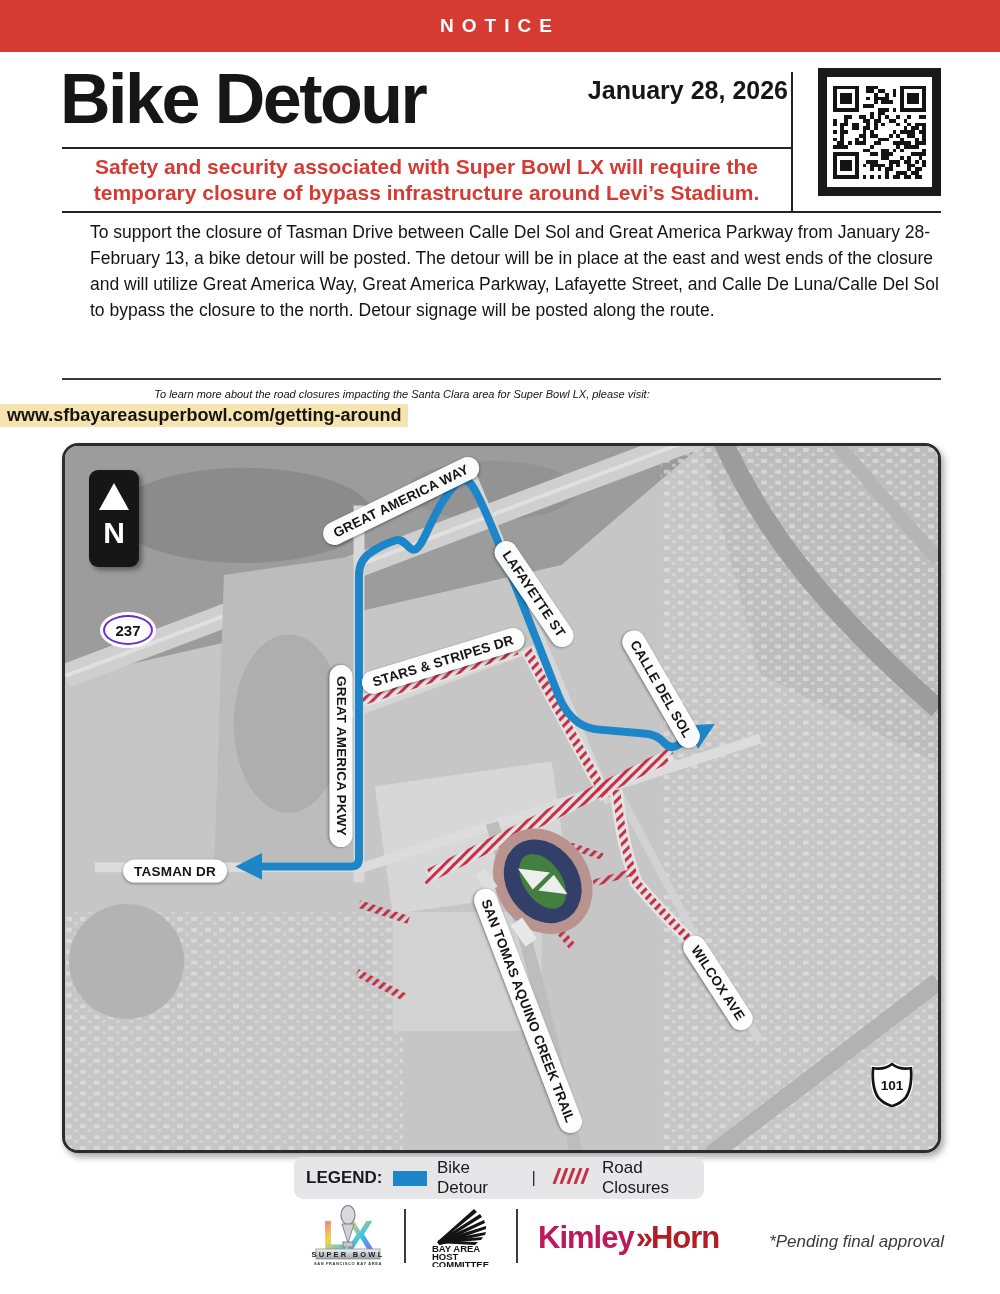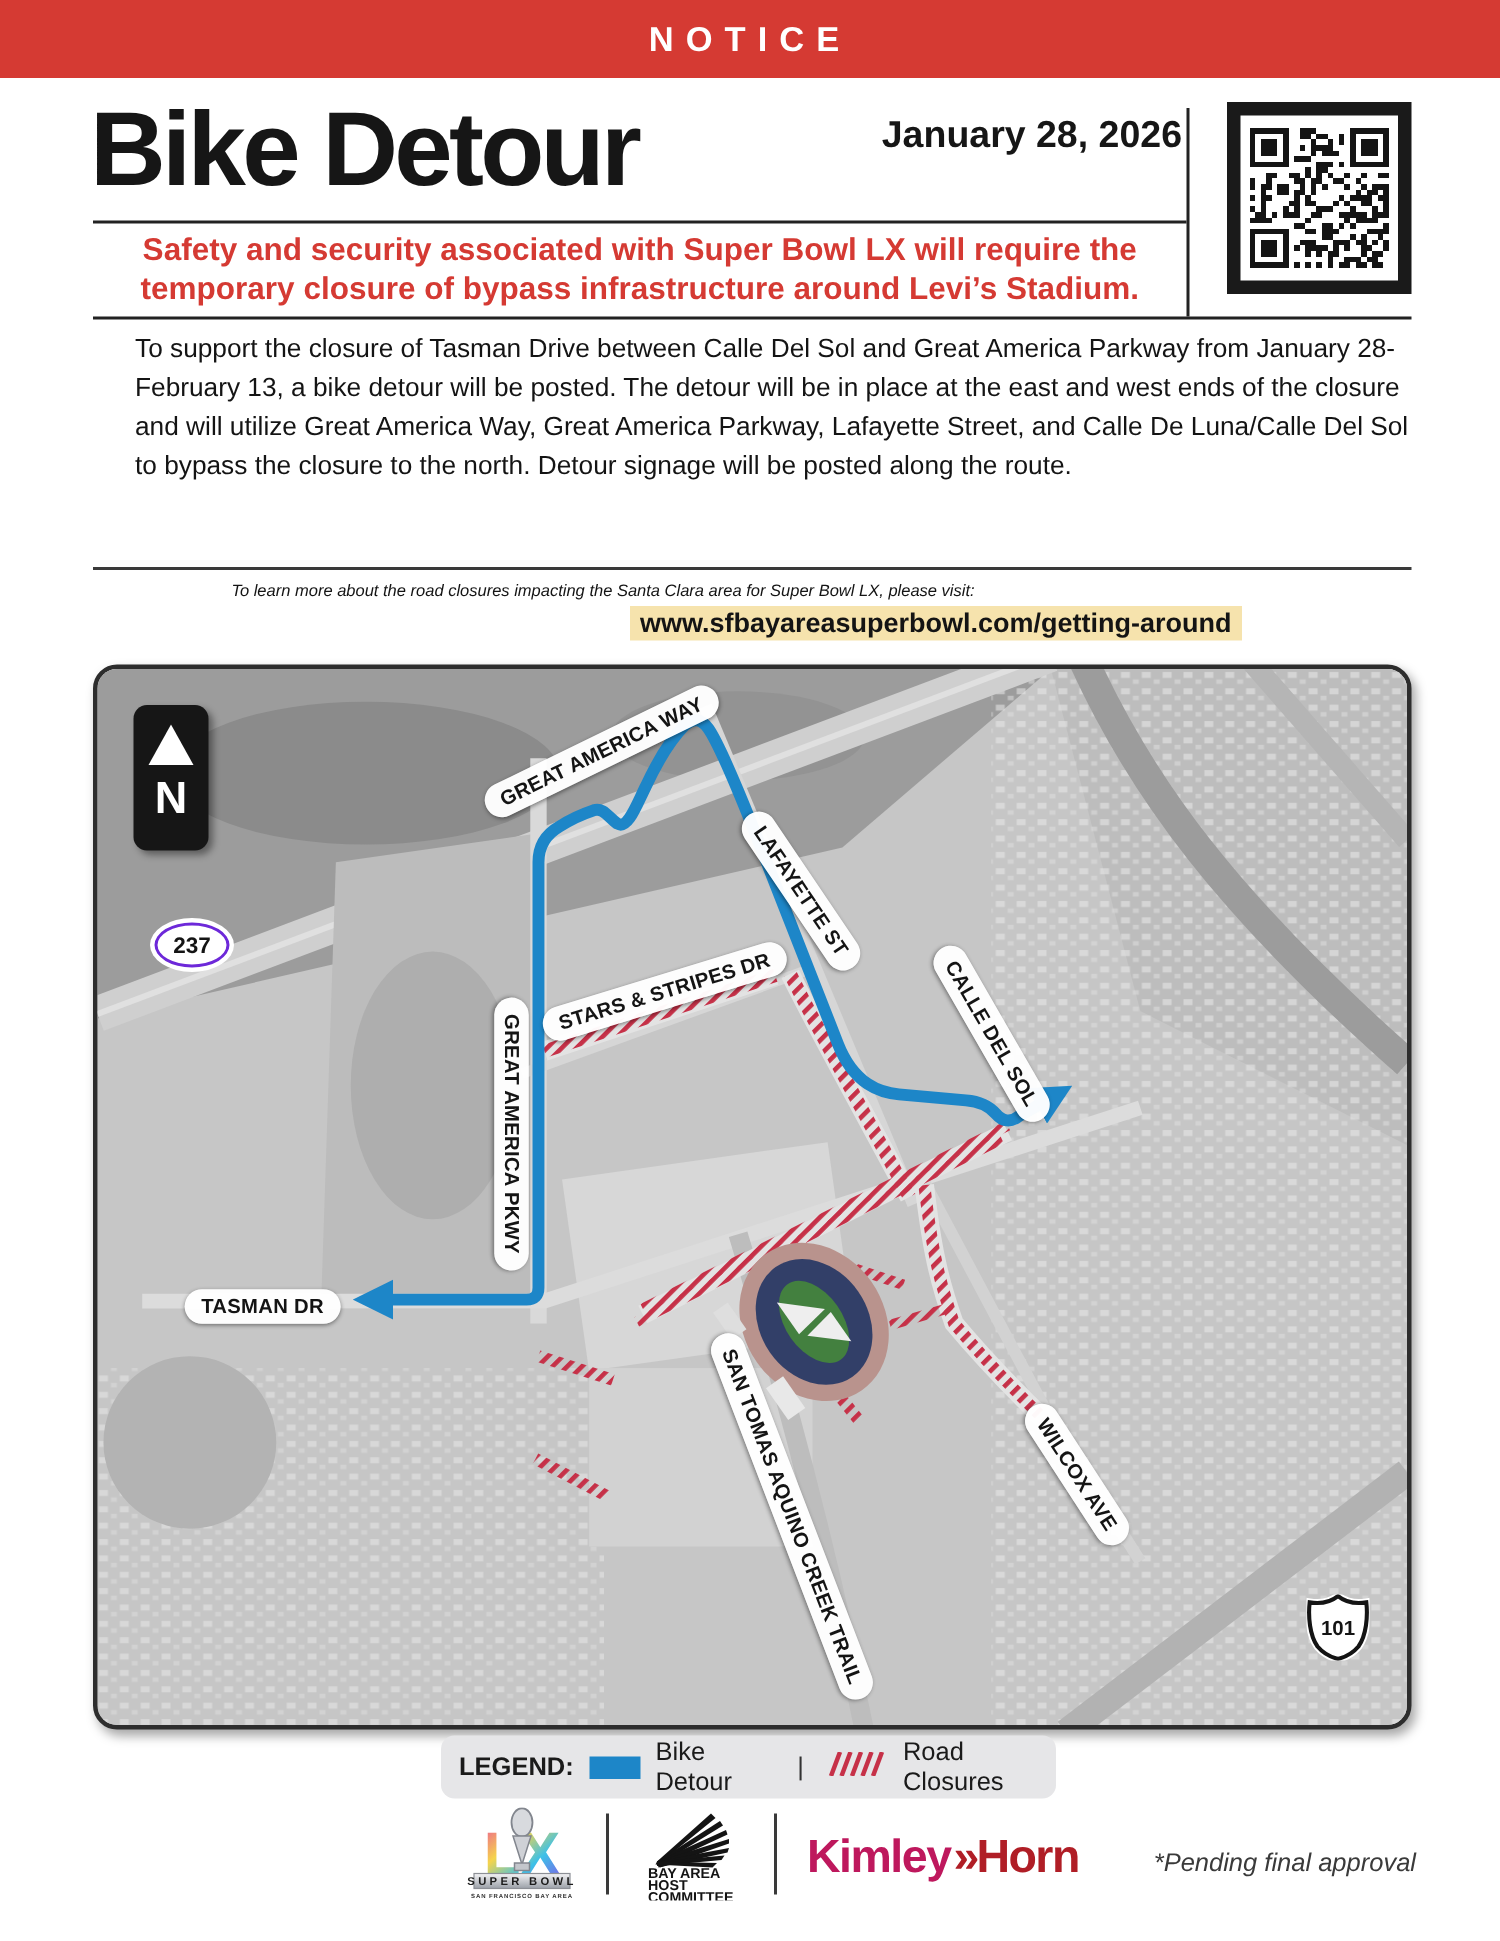--- a/index.html
+++ b/index.html
@@ -3,21 +3,21 @@
 <meta charset="utf-8">
 <style>
   * { margin:0; padding:0; box-sizing:border-box; }
   html,body { background:#ffffff; }
   body { font-family:"Liberation Sans", sans-serif; color:#111; }
   .page { position:relative; width:1000px; height:1294px; background:#fff; overflow:hidden; }
 
   
   .notice-banner { position:absolute; left:0; top:0; width:1000px; height:52px;
     background:#d53a33; display:flex; align-items:center; justify-content:center; }
-  .notice-banner span { color:#fff; font-weight:700; font-size:23px; letter-spacing:8px; }
+  .notice-banner span { color:#fff; font-weight:700; font-size:19px; letter-spacing:8px; }
 
   
   .title { position:absolute; left:60px; top:64px; font-size:70px; font-weight:700;
     letter-spacing:-2.5px; color:#161616; line-height:1; }
   .date { position:absolute; left:480px; top:76px; width:308px; text-align:right;
     font-size:25px; font-weight:700; color:#161616; }
   .rule-title { position:absolute; left:62px; top:147px; width:729px; height:2px; background:#222; }
   .subtitle { position:absolute; left:62px; top:154px; width:729px; text-align:center;
     color:#d53a33; font-weight:700; font-size:21px; line-height:1.22; }
   .v-sep { position:absolute; left:791px; top:72px; width:2px; height:139px; background:#222; }
@@ -27,21 +27,21 @@
     background:#fff; border:9px solid #1a1a1a; padding:6px; }
   .qr-box svg { width:100%; height:100%; }
 
   
   .intro { position:absolute; left:62px; top:220px; width:864px; font-size:17.5px;
     line-height:1.48; color:#141414;margin-left:28px; }
 
   .rule-full-2 { position:absolute; left:62px; top:378px; width:879px; height:2px; background:#3a3a3a; }
   .more-line { position:absolute; left:0; top:388px; width:804px; text-align:center;
     font-style:italic; font-size:11px; color:#141414; }
-  .url-row { position:absolute; left:0; top:404px; width:828px; text-align:right; }
+  .url-row { position:absolute; left:0; top:404px; width:1000px; text-align:left; }
   .url-row a { display:inline-block; font-weight:700; font-size:18px; color:#141414;
     text-decoration:none; background:#f6e3ad; padding:1px 7px; }
 
   
   .map { position:absolute; left:62px; top:443px; width:879px; height:710px;
     border:3px solid #2d2d2d; border-radius:16px; overflow:hidden; background:#c6c6c6;
     box-shadow:3px 4px 7px rgba(0,0,0,0.35); }
   .map svg.base { position:absolute; left:0; top:0; width:100%; height:100%; }
 
   .map-label { position:absolute; background:rgba(255,255,255,0.97); color:#141414;

